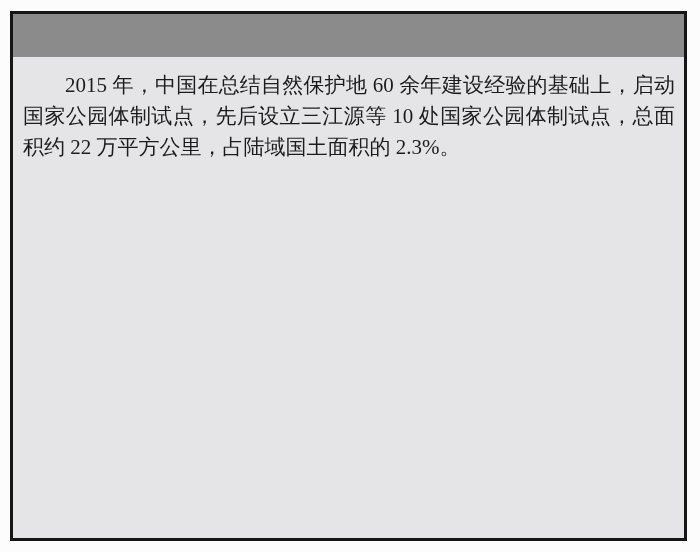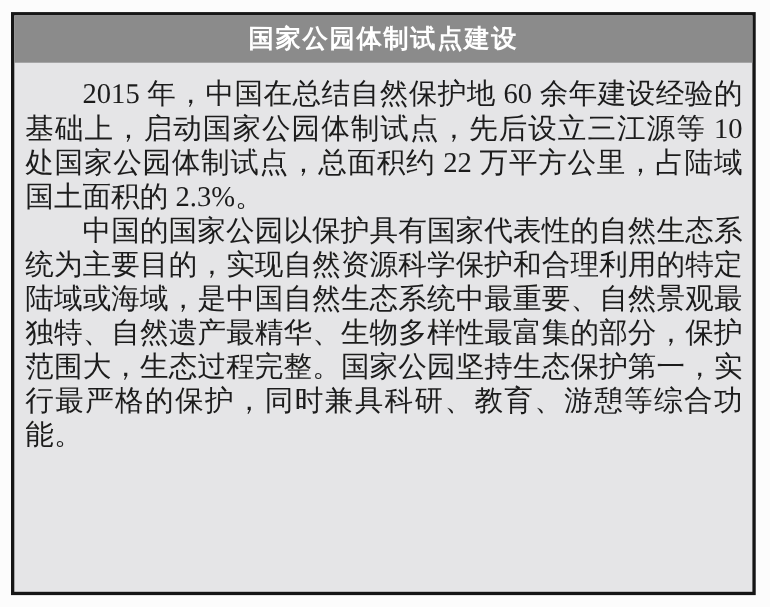--- a/index.html
+++ b/index.html
@@ -49,37 +49,35 @@
     font-size: 23px;
     letter-spacing: 1.5px;
   }
   .panel-header .column-label {
     margin-right: 24px;
   }
   .panel-body {
     flex: 1 1 auto;
     padding: 13px 9px 0 10px;
     color: var(--body-text);
-    font-size: 26px;
+    font-size: 21px;
     line-height: 31px;
     text-align: justify;
     border-radius: 13px;
   }
   .panel-body p {
     margin: 0;
     padding: 0;
     text-indent: 2em;
   }
 </style>
 </head>
 <body>
 
 <div class="page">
   <div class="panel">
     <div class="panel-header">
-      <span class="column-title">国家公园体制试点建设</span>
     </div>
     <div class="panel-body">
       <p>2015 年，中国在总结自然保护地 60 余年建设经验的基础上，启动国家公园体制试点，先后设立三江源等 10 处国家公园体制试点，总面积约 22 万平方公里，占陆域国土面积的 2.3%。</p>
-      <p>中国的国家公园以保护具有国家代表性的自然生态系统为主要目的，实现自然资源科学保护和合理利用的特定陆域或海域，是中国自然生态系统中最重要、自然景观最独特、自然遗产最精华、生物多样性最富集的部分，保护范围大，生态过程完整。国家公园坚持生态保护第一，实行最严格的保护，同时兼具科研、教育、游憩等综合功能。</p>
     </div>
   </div>
 </div>
 
 </body></html>

